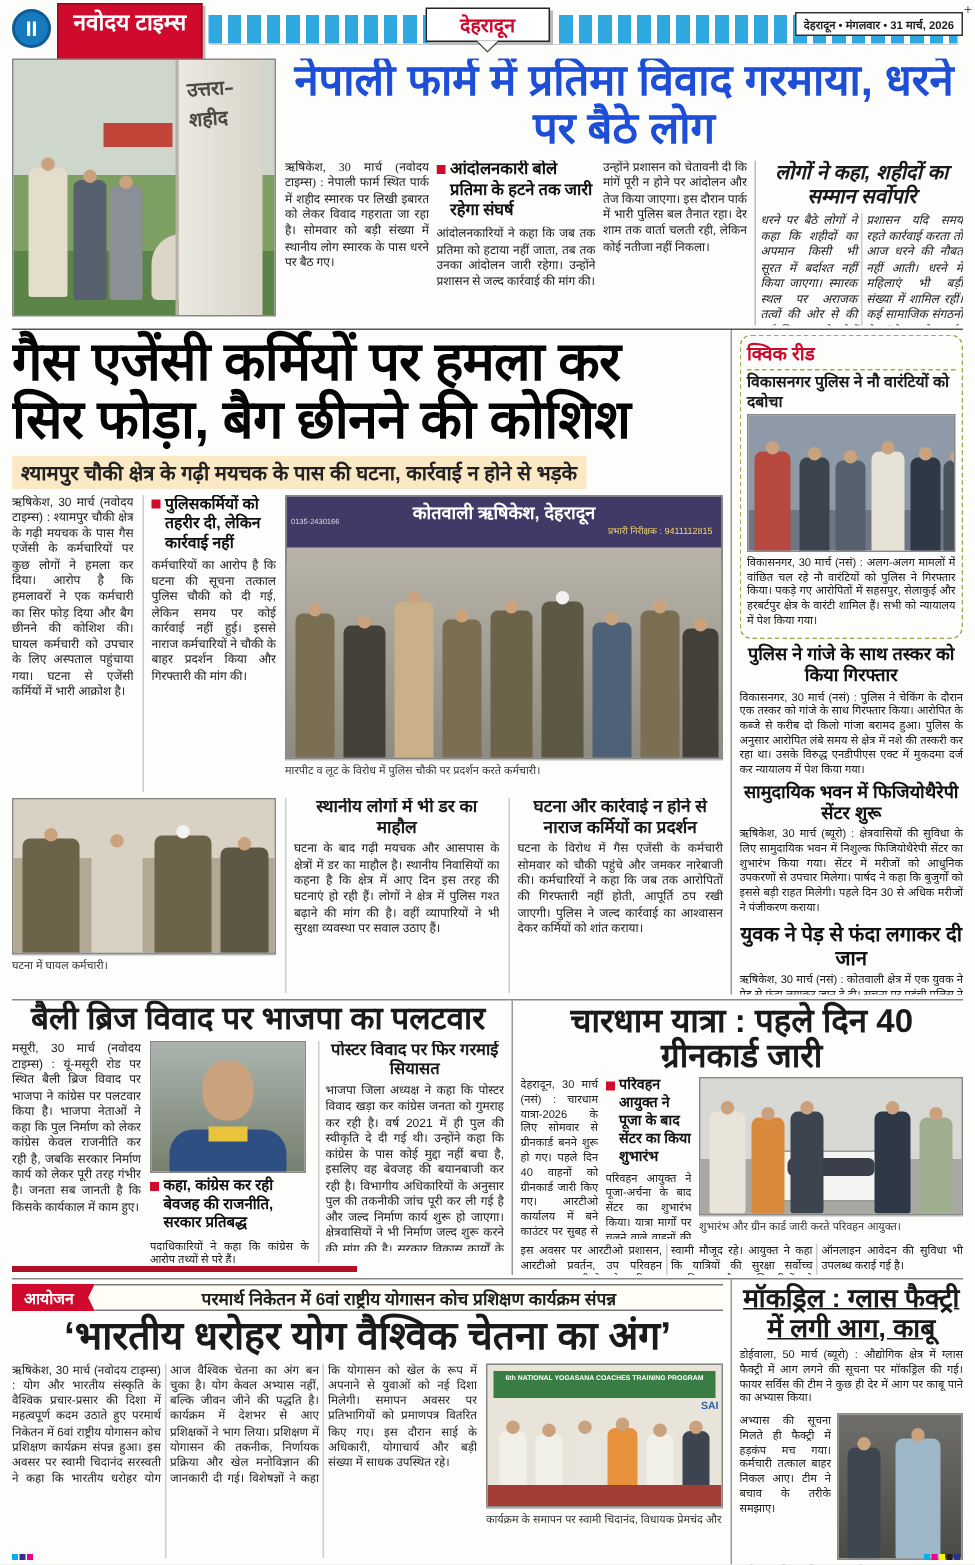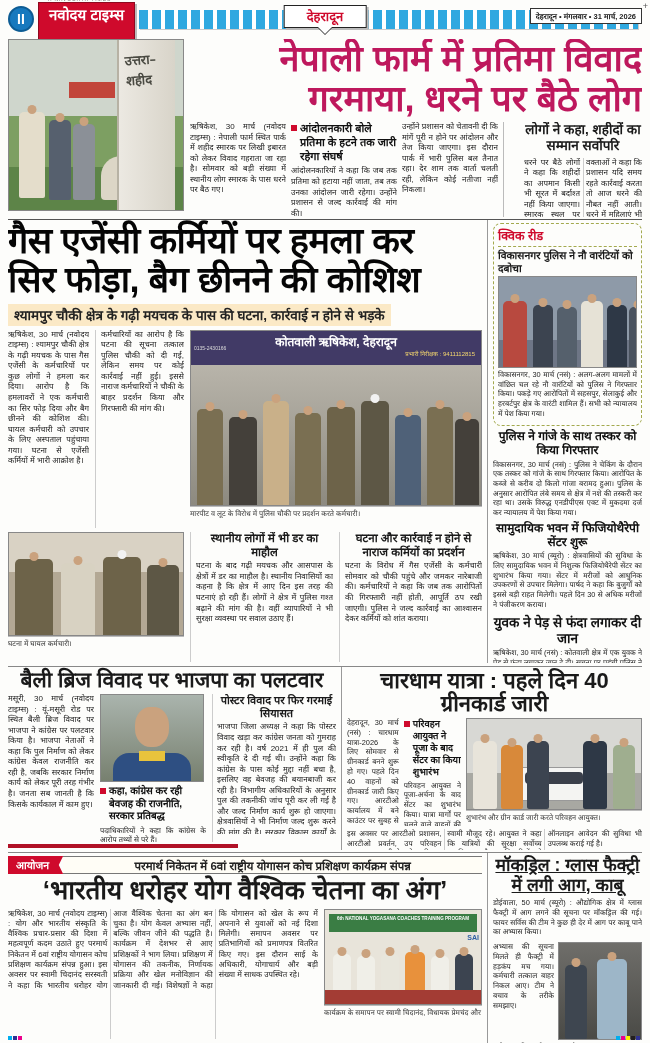--- a/index.html
+++ b/index.html
@@ -67,25 +67,25 @@
   .y-banner { position:absolute; left:4px; top:4px; right:4px; height:18px; background:#3a7d44; color:#fff; font-size:4.6px; font-weight:bold; text-align:center; line-height:1.3; padding-top:2px; }
   .sai { position:absolute; right:2px; top:24px; font-size:7px; font-weight:bold; color:#2e5fa3; }
   .carpet { position:absolute; left:0; bottom:0; right:0; height:14px; background:#a33c34; }
 
   
   .ph-mock { width:84px; height:98px; background:linear-gradient(#6f6e6a,#4a4a46); flex:0 0 auto; }
 
   
   .topstory { display:flex; gap:6px; margin-top:5px; height:178px; }
   .ts-right { flex:1; overflow:hidden; }
-  .ts-h1 { font-size:36px; line-height:1.1; font-weight:bold; color:#be185d; text-align:right; margin-bottom:4px; }
+  .ts-h1 { font-size:29px; line-height:1.1; font-weight:bold; color:#1d4ed8; text-align:center; margin-bottom:4px; }
   .ts-cols { display:flex; gap:5px; height:136px; overflow:hidden; }
-  .ts-c { overflow:hidden; }
+  .ts-c { overflow:hidden;font-family:Liberation Serif, serif; }
   .ts-c1 { width:96px; } .ts-c2 { width:106px; } .ts-c3 { width:96px; }
-  .ts-wide { flex:1; border-left:1px solid #bbb; padding-left:20px; }
+  .ts-wide { flex:1; border-left:1px solid #bbb; padding-left:3px;font-style:italic; }
   .ts-sub { font-weight:bold; font-size:13.5px; text-align:center; line-height:1.2; margin-bottom:3px; }
   .cols2 { column-count:2; column-gap:6px; column-rule:1px solid #ccc; }
   .cols3 { column-count:3; column-gap:6px; column-rule:1px solid #ccc; }
 
   
   .mainrow { display:flex; margin-top:2px; border-top:1.5px solid #555; height:444px; }
   .mainleft { width:474px; padding-top:2px; overflow:hidden; }
   .m-h1 { font-size:36px; line-height:1.08; font-weight:bold; letter-spacing:-0.5px; color:#050505; }
   .m-h1 span { display:block; }
   .strap { display:inline-block; background:#fbe9c6; font-weight:bold; font-size:13.5px; padding:2px 6px; margin:4px 0; color:#222; }
@@ -195,20 +195,21 @@
   <div class="mainrow">
     <div class="mainleft">
       <h1 class="m-h1">
         <span>गैस एजेंसी कर्मियों पर हमला कर</span>
         <span>सिर फोड़ा, बैग छीनने की कोशिश</span>
       </h1>
       <div class="strap">श्यामपुर चौकी क्षेत्र के गढ़ी मयचक के पास की घटना, कार्रवाई न होने से भड़के</div>
       <div class="m-row1">
         <div class="m-colA bodytxt">ऋषिकेश, 30 मार्च (नवोदय टाइम्स) : श्यामपुर चौकी क्षेत्र के गढ़ी मयचक के पास गैस एजेंसी के कर्मचारियों पर कुछ लोगों ने हमला कर दिया। आरोप है कि हमलावरों ने एक कर्मचारी का सिर फोड़ दिया और बैग छीनने की कोशिश की। घायल कर्मचारी को उपचार के लिए अस्पताल पहुंचाया गया। घटना से एजेंसी कर्मियों में भारी आक्रोश है।</div>
         <div class="m-colB">
+          <div class="bullethead" style="font-size:10.5px;">पुलिसकर्मियों को तहरीर दी, लेकिन कार्रवाई नहीं</div>
           <div class="bodytxt">कर्मचारियों का आरोप है कि घटना की सूचना तत्काल पुलिस चौकी को दी गई, लेकिन समय पर कोई कार्रवाई नहीं हुई। इससे नाराज कर्मचारियों ने चौकी के बाहर प्रदर्शन किया और गिरफ्तारी की मांग की।</div>
         </div>
         <div class="m-photo">
           <div class="ph ph-kotwali">
             <div class="sign">
               <div class="sign-main">कोतवाली ऋषिकेश, देहरादून</div>
               <div class="sign-sub">प्रभारी निरीक्षक : 9411112815</div>
               <div class="sign-left">0135-2430166</div>
             </div>
             <div class="crowdbg"></div>

